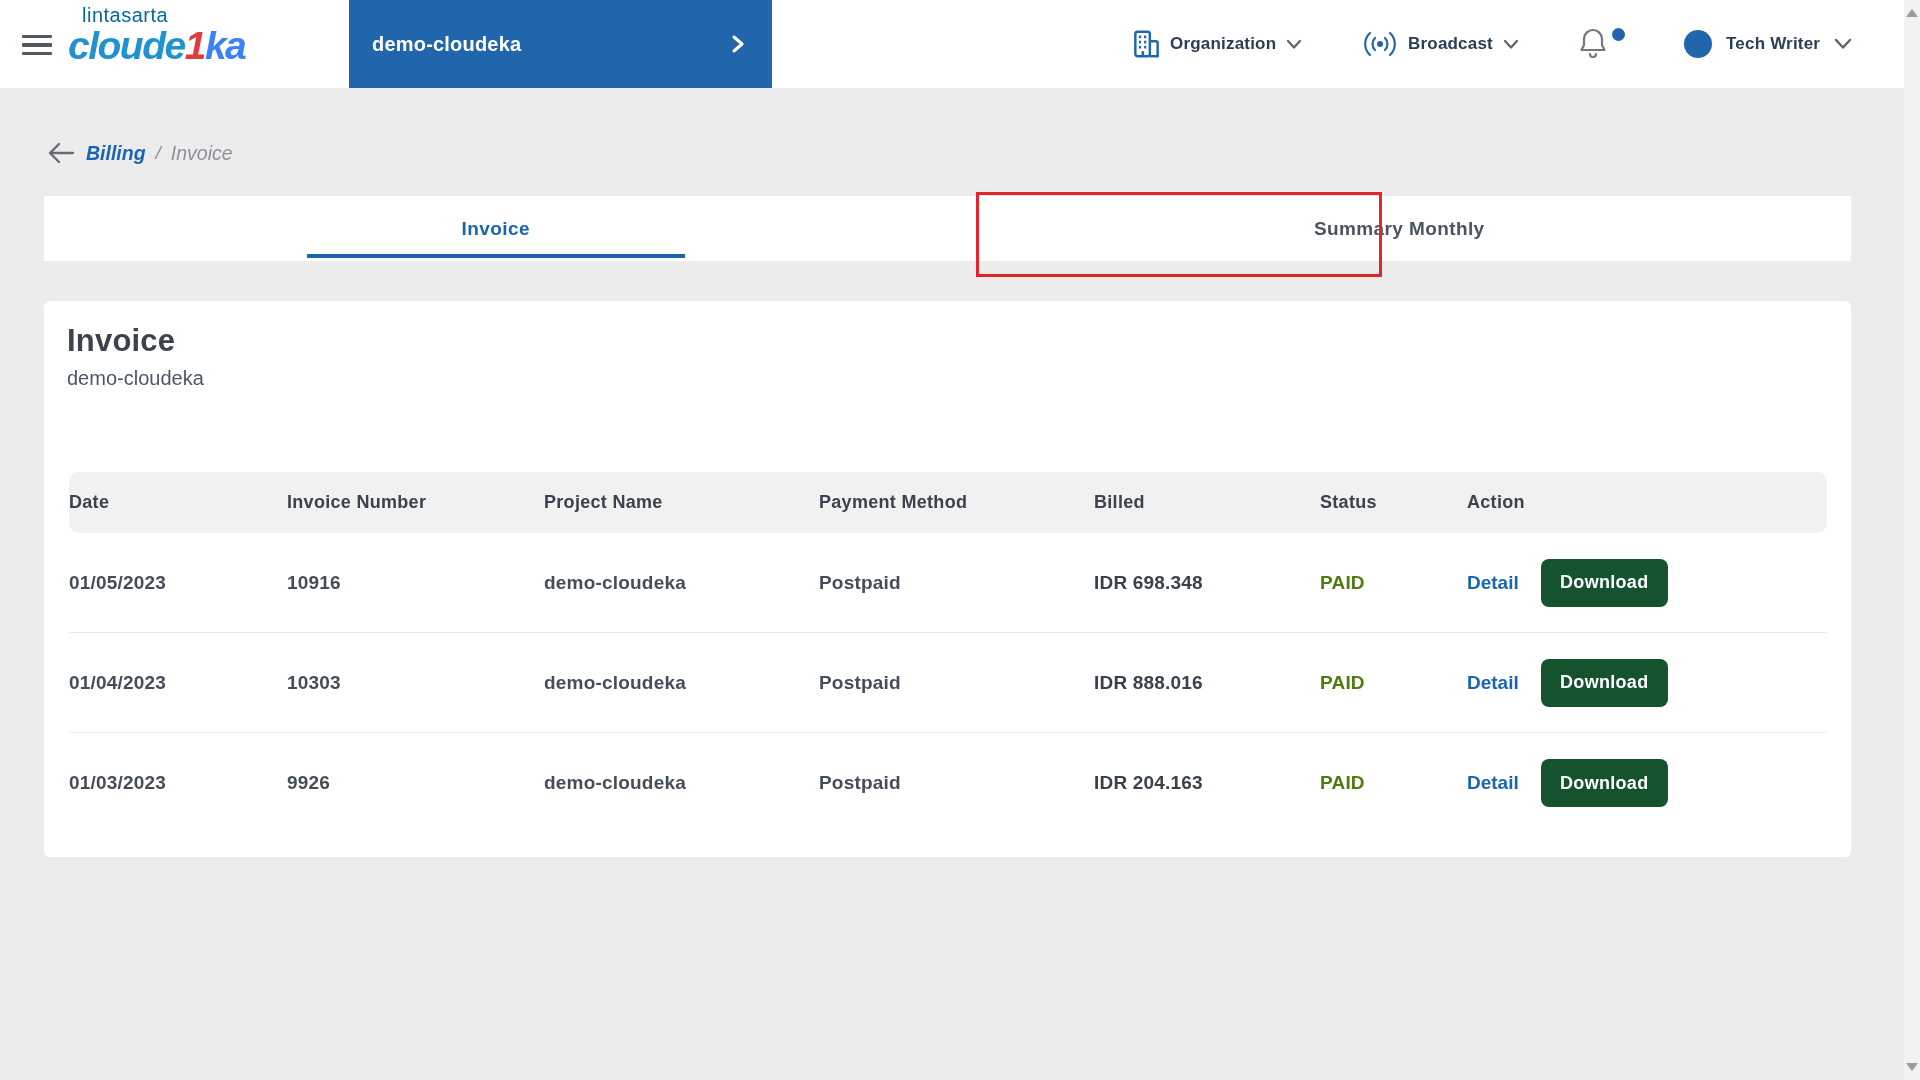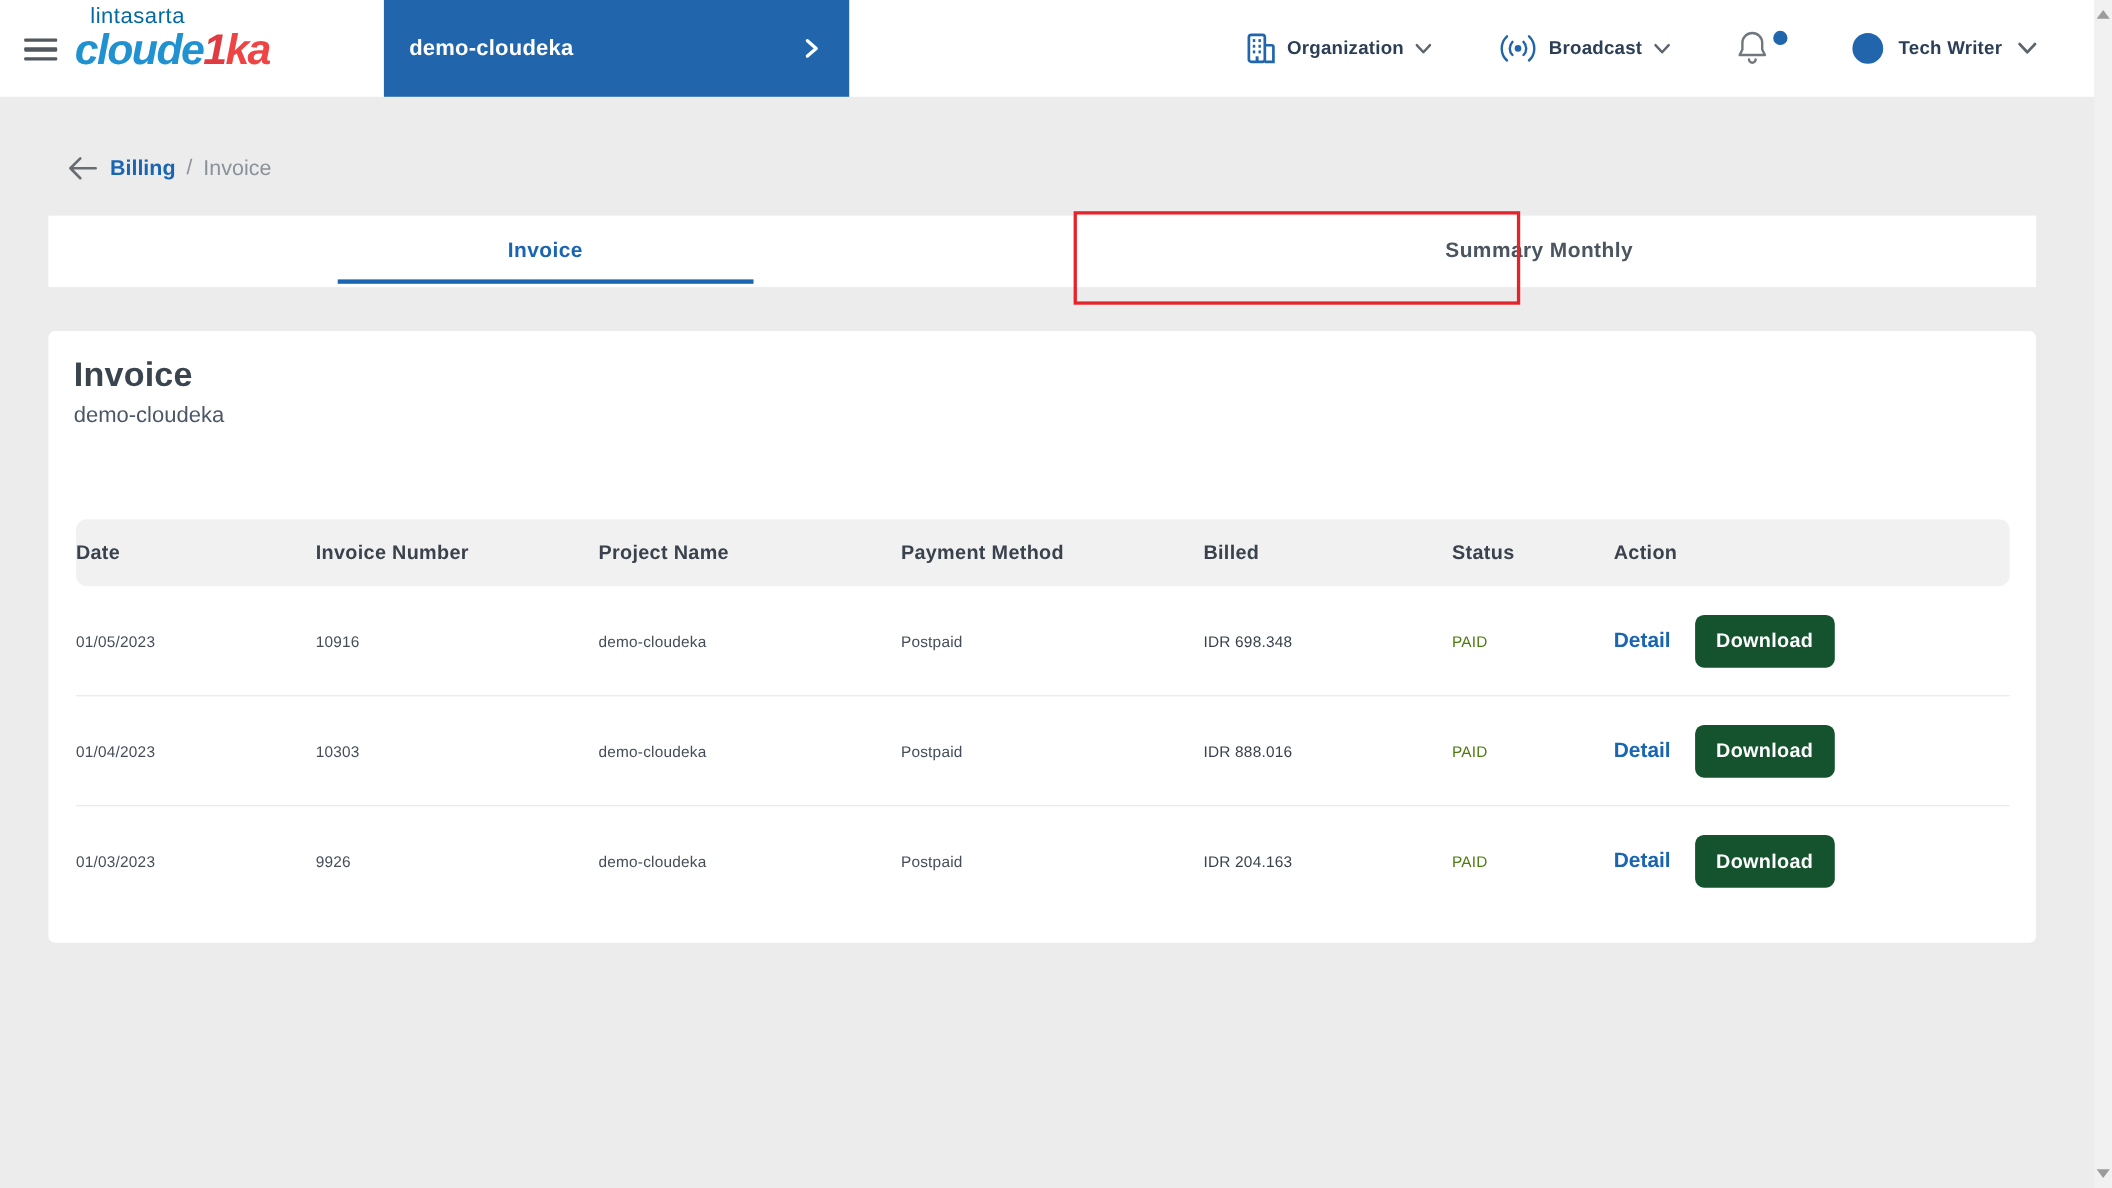--- a/index.html
+++ b/index.html
@@ -12,58 +12,58 @@
   }
   
   .topbar { position:absolute; left:0; top:0; width:1904px; height:88px; background:#ffffff; z-index:5; }
   .hamburger { position:absolute; left:22px; top:35px; width:30px; height:20px; cursor:pointer; }
   .hamburger span { display:block; width:30px; height:3.4px; background:#53585e; margin-bottom:5px; border-radius:1px; }
   .logo { position:absolute; left:68px; top:5px; line-height:1; }
   .logo-line1 { font-size:20px; color:#0369a1; letter-spacing:0.5px; padding-left:14px; }
   .logo-line2 { font-size:39px; font-weight:bold; font-style:italic; letter-spacing:-1.5px; margin-top:1px; }
   .logo-part1 { color:#2192d1; }
   .logo-accent { color:#e03b40; }
-  .logo-part2 { color:#ef4444;font-style:italic; }
+  .logo-part2 { color:#3b82f6;font-style:italic; }
   .project-box { position:absolute; left:349px; top:0; width:423px; height:88px; background:#2166ac; display:flex; align-items:center; justify-content:space-between; padding:0 26px 0 23px; cursor:pointer; }
   .project-box .label { color:#ffffff; font-size:20px; font-weight:bold; letter-spacing:0.2px; }
   .nav-label { font-size:17px; font-weight:bold; color:#2b3e55; letter-spacing:0.2px; }
   .nav-item { position:absolute; top:0; height:88px; display:flex; align-items:center; gap:10px; cursor:pointer; }
   .nav-org { left:1133px; }
   .nav-broadcast { left:1362px; }
   .bell-wrap { position:absolute; left:1578px; top:26px; width:46px; height:36px; cursor:pointer; }
   .bell-dot { position:absolute; left:34px; top:2px; width:13px; height:13px; border-radius:50%; background:#2166ac; }
   .user-wrap { position:absolute; left:1684px; top:0; height:88px; display:flex; align-items:center; gap:14px; cursor:pointer; }
   .avatar { width:28px; height:28px; border-radius:50%; background:#2166ac; }
   
   .scrollbar { position:absolute; right:0; top:0; width:16px; height:1080px; background:#f1f1f1; z-index:50; }
   .sb-arrow-up { position:absolute; left:2px; top:9px; width:0; height:0; border-left:6px solid transparent; border-right:6px solid transparent; border-bottom:8px solid #9b9b9b; }
   .sb-arrow-down { position:absolute; left:2px; bottom:9px; width:0; height:0; border-left:6px solid transparent; border-right:6px solid transparent; border-top:8px solid #9b9b9b; }
   
-  .breadcrumb { position:absolute; left:60px; top:138px; height:30px; display:flex; align-items:center; gap:10px; }
+  .breadcrumb { position:absolute; left:46px; top:138px; height:30px; display:flex; align-items:center; gap:10px;font-style:italic; }
   .crumb-parent { font-size:19.5px; font-weight:bold; color:#1a65b2; cursor:pointer; }
   .crumb-sep { font-size:19px; color:#8a9199; }
   .crumb-current { font-size:19.5px; color:#8a9199; }
   
   .tabbar { position:absolute; left:44px; top:196px; width:1807px; height:65px; background:#ffffff; display:flex; z-index:2; }
   .tab { flex:1; display:flex; align-items:center; justify-content:center; position:relative; font-size:19px; font-weight:bold; color:#4b555f; letter-spacing:0.4px; cursor:pointer; }
   .tab.active { color:#1a65b2; }
   .tab.active .tab-underline { position:absolute; bottom:3px; left:50%; transform:translateX(-50%); width:378px; height:4px; background:#1a65b2; }
   .annotation-box { position:absolute; left:976px; top:192px; width:406px; height:85px; border:3.5px solid #e4232b; z-index:10; pointer-events:none; }
   
   .card { position:absolute; left:44px; top:301px; width:1807px; height:556px; background:#ffffff; border-radius:6px; }
   .card-title { position:absolute; left:23px; top:22px; font-size:31px; font-weight:bold; color:#39444f; letter-spacing:0.2px; }
   .card-subtitle { position:absolute; left:23px; top:66px; font-size:20px; color:#4c5765; }
   
   .table { position:absolute; left:25px; top:171px; width:1758px; }
   .thead, .trow { display:grid; grid-template-columns:218px 257px 275px 275px 226px 147px auto; align-items:center; }
   .thead { height:61px; background:#f1f1f2; border-radius:10px; }
   .th { font-size:18px; font-weight:bold; color:#3a434d; letter-spacing:0.3px; }
   .trow { height:100px; }
   .trow.sep { border-bottom:1px solid #e7e8e9; }
-  .td { font-size:14px; font-weight:normal; color:#454e58; letter-spacing:0.2px; }
+  .td { font-size:19px; font-weight:bold; color:#454e58; letter-spacing:0.2px; }
   .td.billed { color:#39424c; }
   .td.status { color:#4d7c0f; }
   .action-cell { display:flex; align-items:center; gap:22px; }
   .detail-link { font-size:19px; font-weight:bold; color:#1a65b2; cursor:pointer; }
   .download-btn { width:127px; height:48px; border:none; border-radius:8px; background:#14532d; color:#ffffff; font-family:"Liberation Sans", sans-serif; font-size:18px; font-weight:bold; letter-spacing:0.3px; cursor:pointer; }
   svg { display:block; }
 </style>
 </head>
 <body>
 

